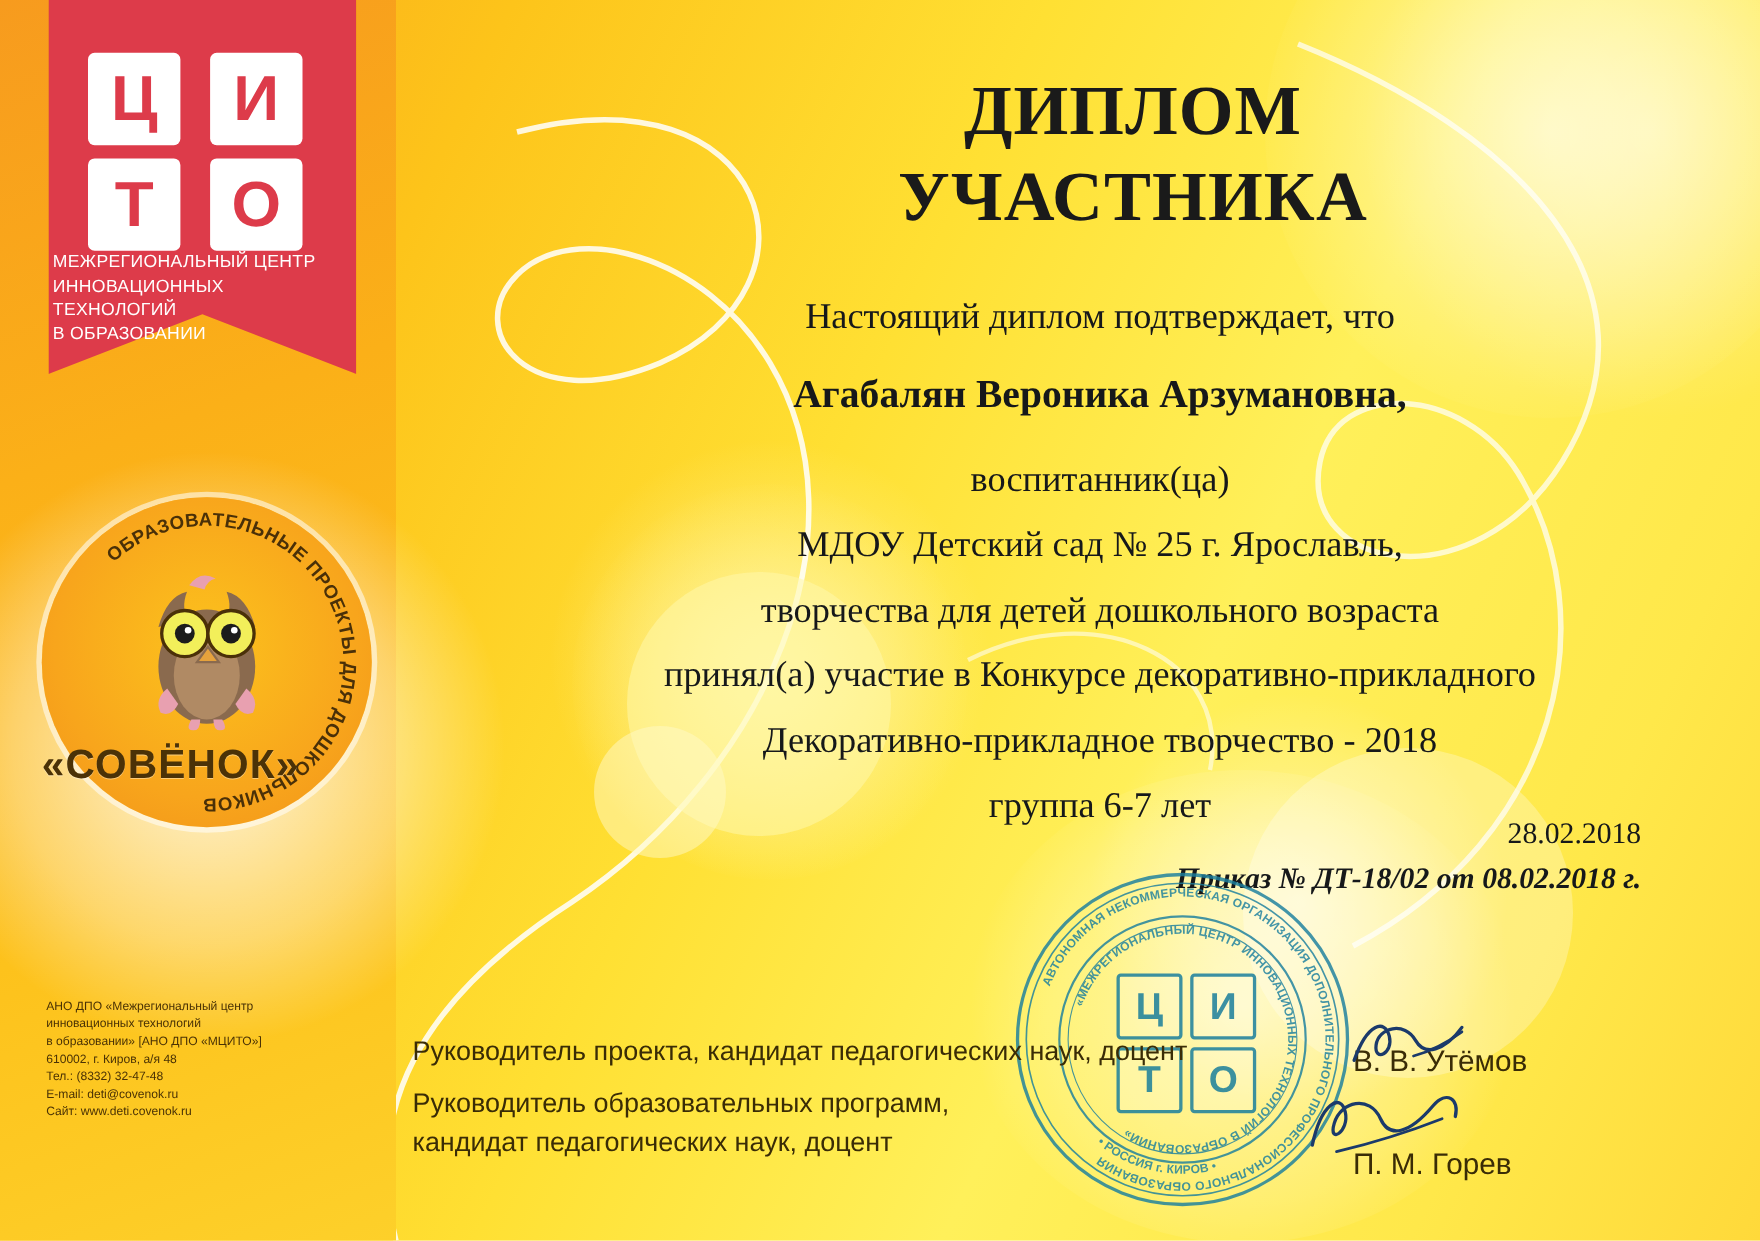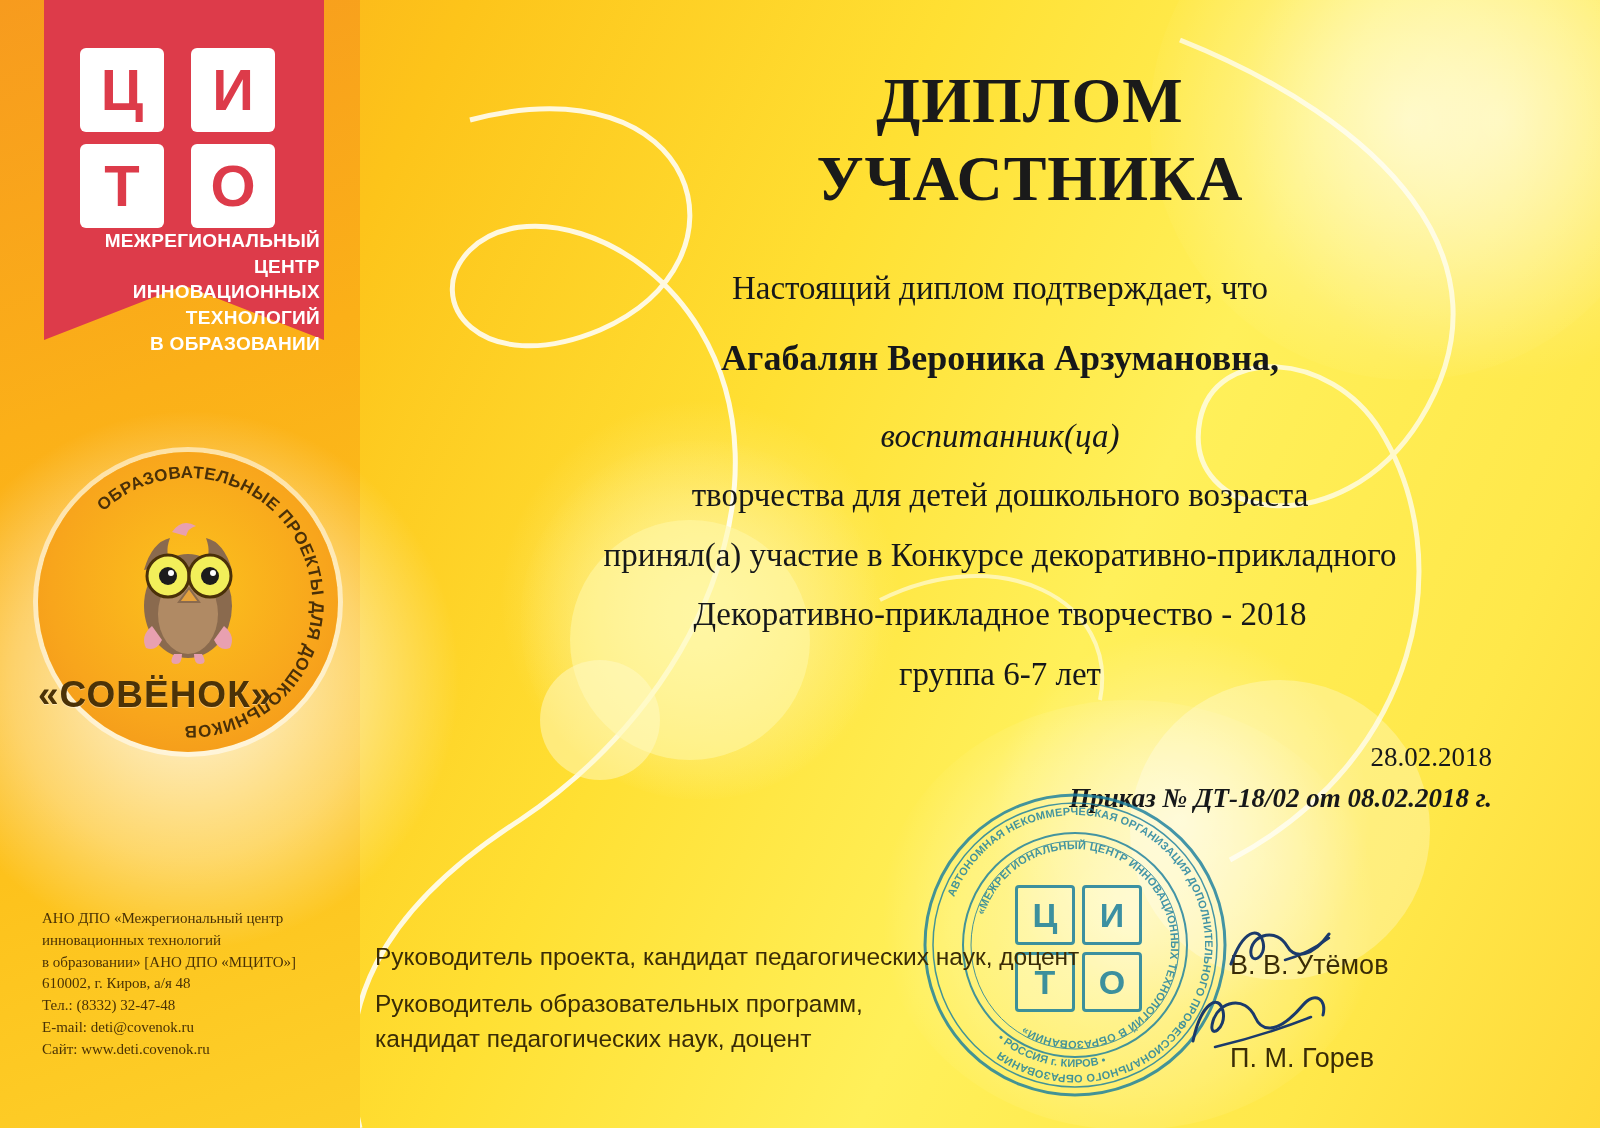--- a/index.html
+++ b/index.html
@@ -83,25 +83,25 @@
     font-family: "Liberation Sans", sans-serif;
     font-weight: bold;
     font-size: 58px;
     line-height: 84px;
     text-align: center;
   }
   .ribbon-text {
     position: absolute;
     left: 48px; top: 228px;
     width: 272px;
-    text-align: right;
+    text-align: left;
     color: #ffffff;
     font-family: "Liberation Sans", sans-serif;
-    font-weight: bold;
-    font-size: 19px;
+    font-weight: normal;
+    font-size: 16px;
     line-height: 1.35;
     letter-spacing: 0.3px;
   }
 
   
   .owl-seal {
     position: absolute;
     left: 38px; top: 452px;
     width: 300px; height: 300px;
     border-radius: 50%;
@@ -135,22 +135,22 @@
     color: #4b3207;
     letter-spacing: 1px;
     text-shadow: 0 1px 0 rgba(255,255,255,0.4);
   }
 
   
   .left-contacts {
     position: absolute;
     left: 42px; top: 908px;
     width: 300px;
-    font-family: Liberation Serif, serif;
-    font-size: 15px;
+    font-family: Liberation Sans, sans-serif;
+    font-size: 11px;
     line-height: 1.45;
     color: #4a3205;
   }
   .left-contacts .line { white-space: pre-wrap; }
 
   
   .main {
     position: absolute;
     left: 400px; top: 0;
     width: 1200px; height: 1084px;
@@ -175,21 +175,21 @@
     font-size: 33px;
     line-height: 1.62;
     color: #16181a;
   }
   .body-block .l { margin: 0 0 6px 0; }
   .body-block .name {
     font-weight: bold;
     font-size: 36px;
     margin: 14px 0 22px 0;
   }
-  .body-block .spaced { margin-top: 18px; font-style: italic; }
+  .body-block .spaced { margin-top: 18px; }
 
   
   .right-info {
     position: absolute;
     right: 108px; top: 742px;
     width: 720px;
     text-align: right;
     color: #16181a;
   }
   .right-info .date {
@@ -351,20 +351,21 @@
 
     <div class="title">
       <div>ДИПЛОМ</div>
       <div>УЧАСТНИКА</div>
     </div>
 
     <div class="body-block">
       <p class="l">Настоящий диплом подтверждает, что</p>
       <p class="name">Агабалян Вероника Арзумановна,</p>
       <p class="l spaced">воспитанник(ца)</p>
+      <p class="l">МДОУ Детский сад № 25 г. Ярославль,</p>
       <p class="l">творчества для детей дошкольного возраста</p>
       <p class="l">принял(а) участие в Конкурсе декоративно-прикладного</p>
       <p class="l">Декоративно-прикладное творчество - 2018</p>
       <p class="l">группа 6-7 лет</p>
     </div>
   </div>
 
   <div class="right-info">
     <div class="date">28.02.2018</div>
     <div class="order">Приказ № ДТ-18/02 от 08.02.2018 г.</div>

